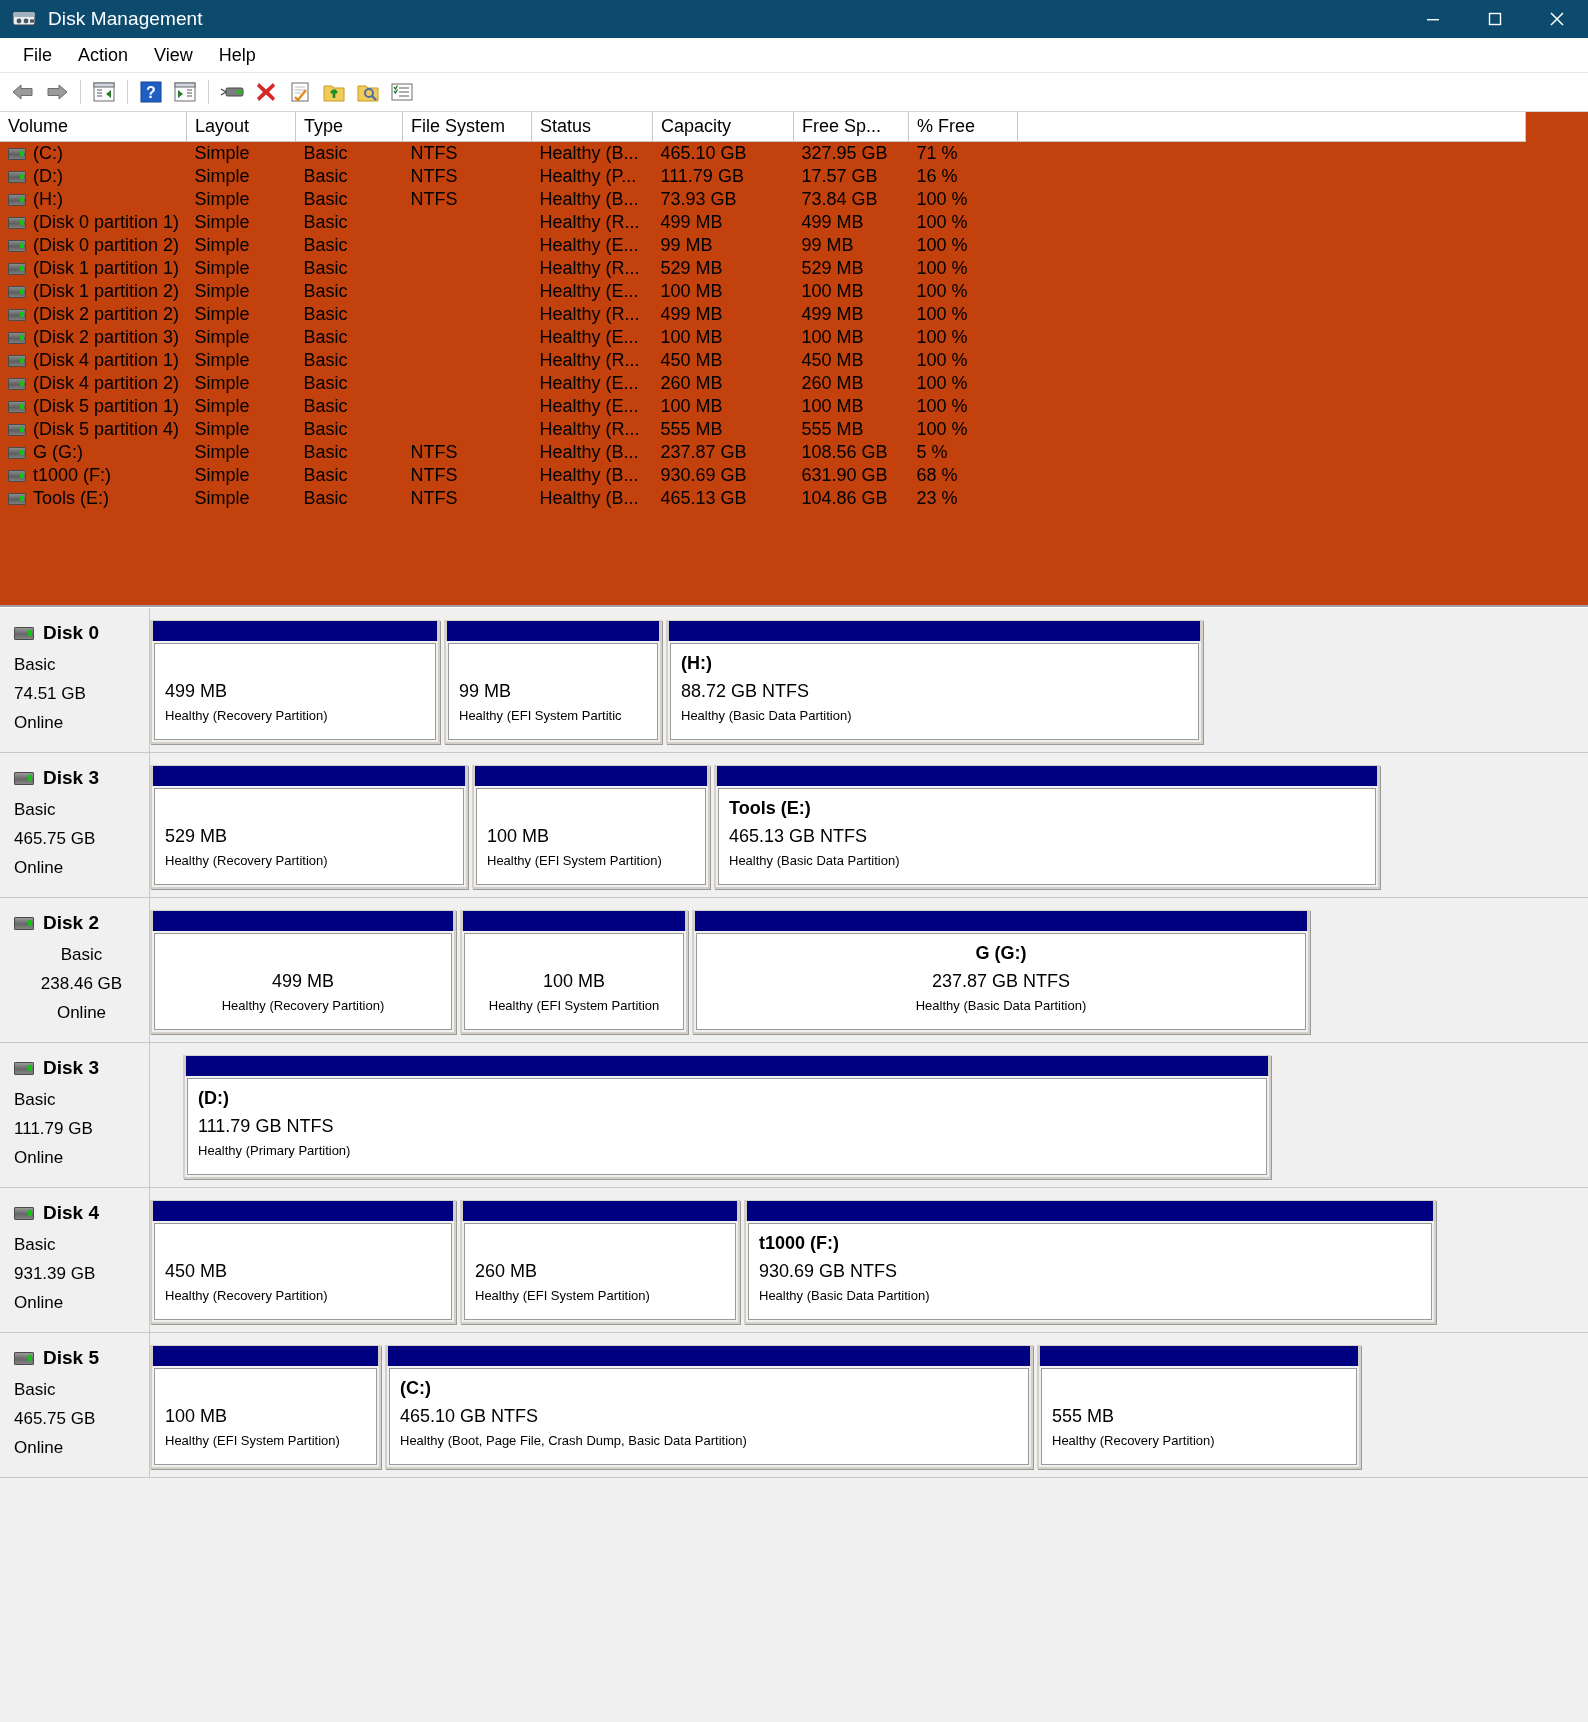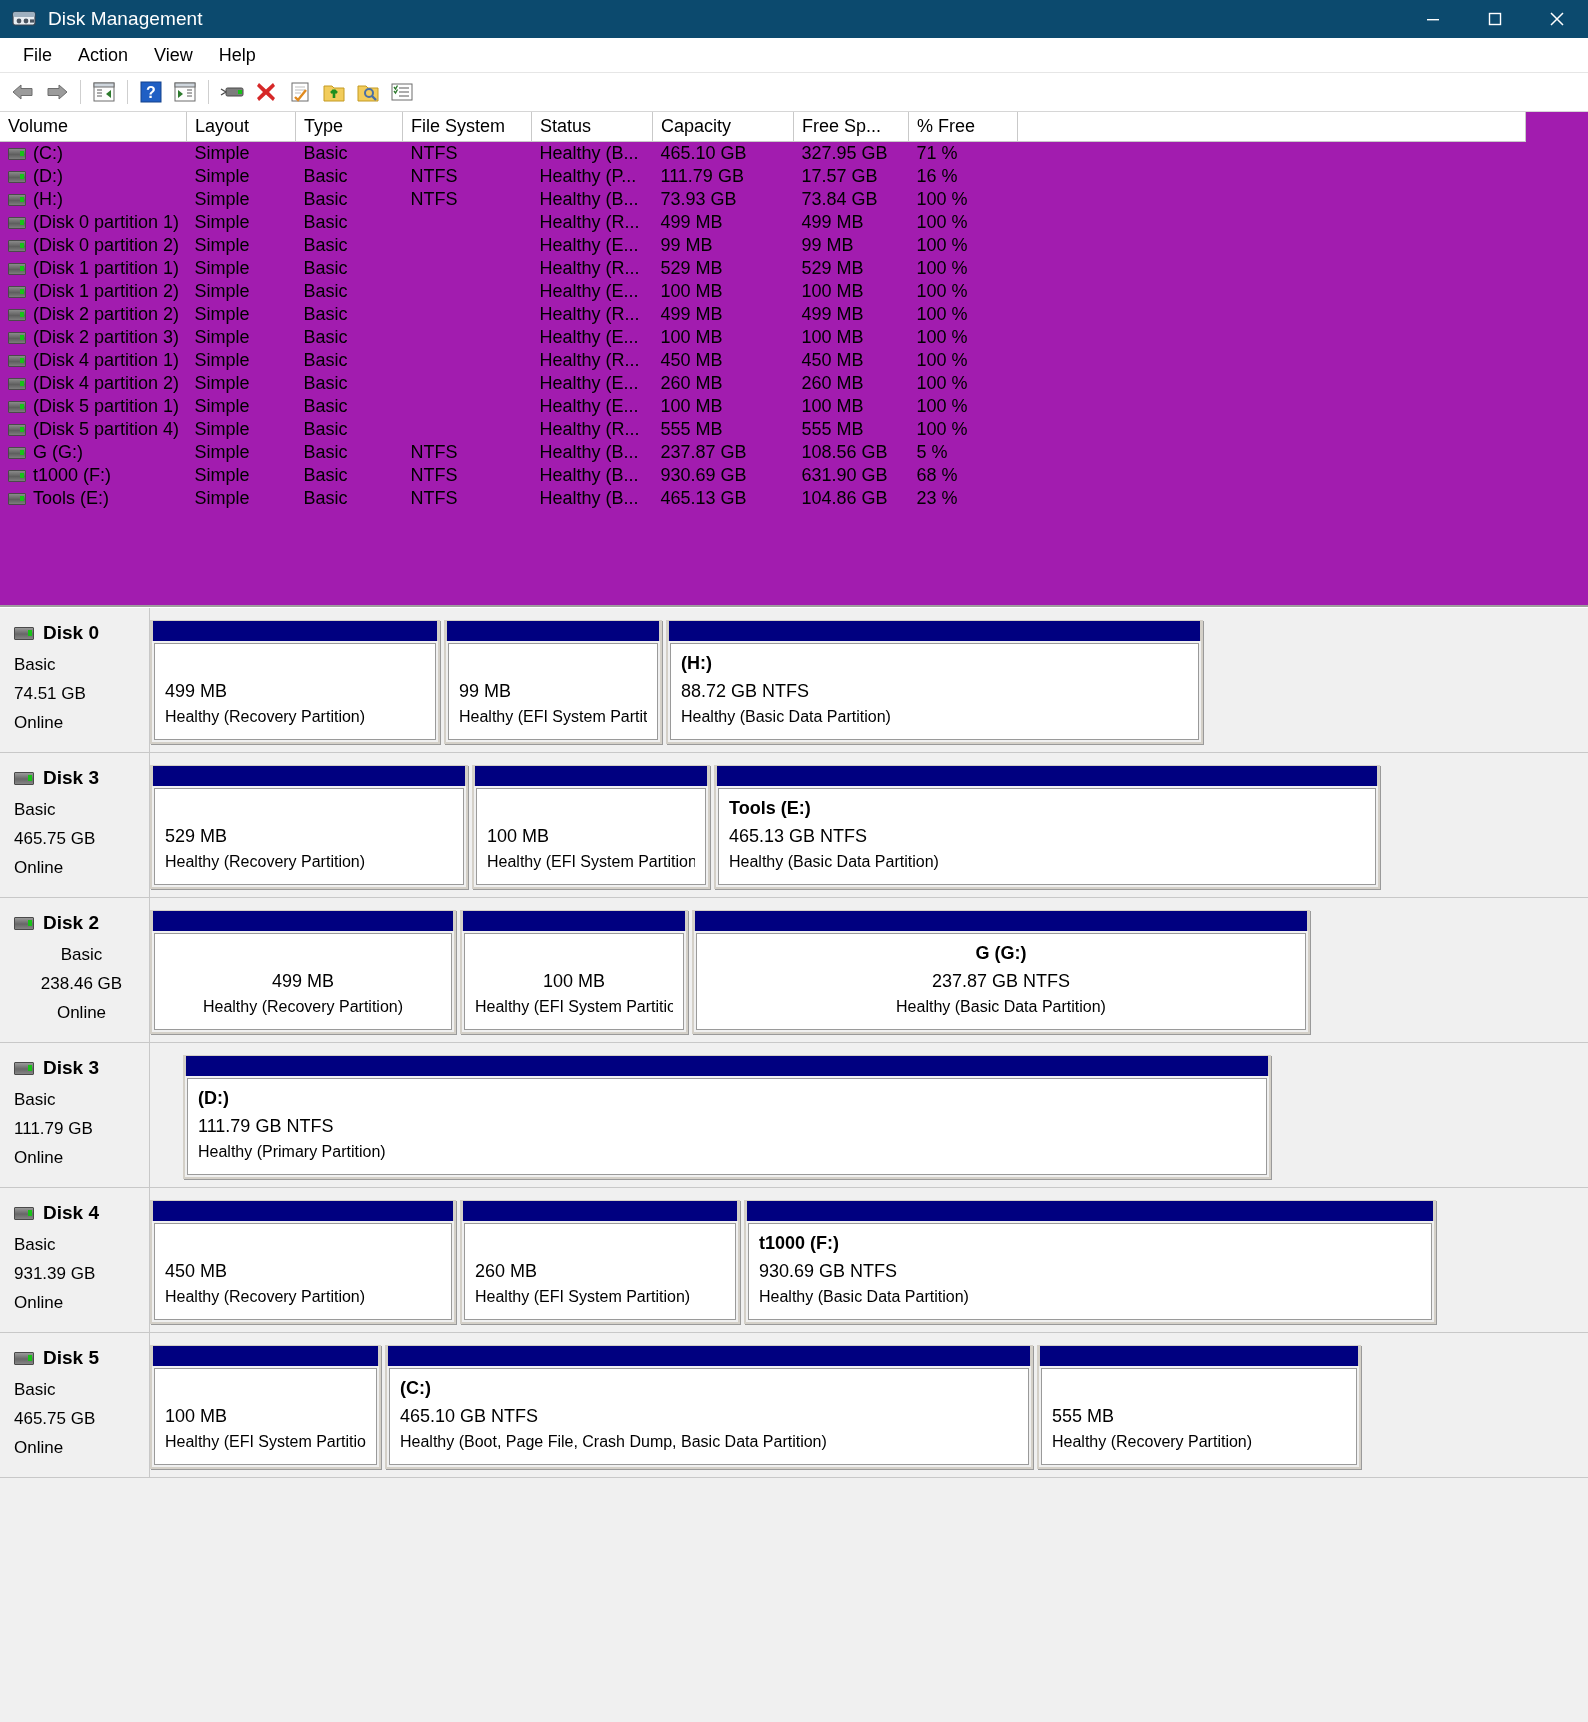--- a/index.html
+++ b/index.html
@@ -89,21 +89,21 @@
     width: 1px;
     height: 24px;
     background: #cfcfcf;
     margin: 0 6px;
   }
 
   
   .volume-pane {
     position: relative;
     height: 493px;
-    background: #a21caf;
+    background: #c2410c;
     border-bottom: 2px solid #9e9e9e;
     overflow: hidden;
   }
   table.vol {
     border-collapse: collapse;
     width: 1445px;
     table-layout: fixed;
   }
   table.vol thead th {
     font-weight: normal;
@@ -247,21 +247,21 @@
     margin-bottom: 6px;
     height: 22px;
   }
   .part-size {
     font-size: 18px;
     white-space: nowrap;
     overflow: hidden;
     margin-bottom: 6px;
   }
   .part-status {
-    font-size: 16px;
+    font-size: 13px;
     white-space: nowrap;
     overflow: hidden;
   }
 </style>
 </head>
 <body>
 
 <div class="titlebar">
   <span class="titlebar-icon">
     <svg width="24" height="20" viewBox="0 0 24 20">

